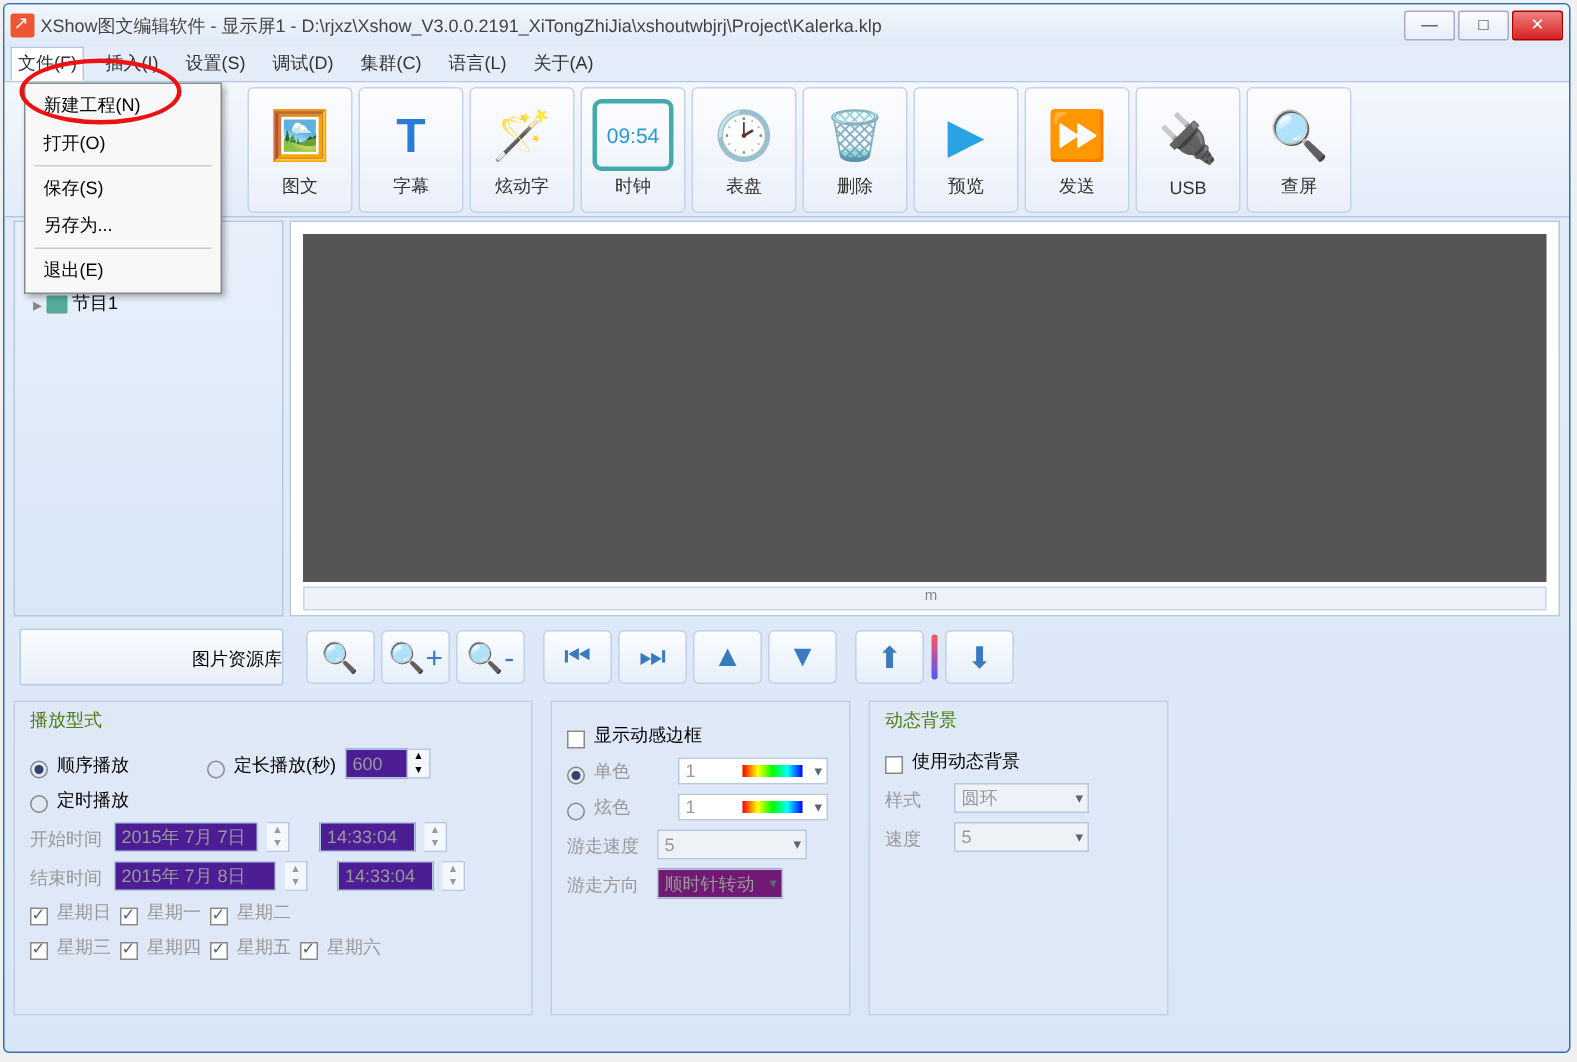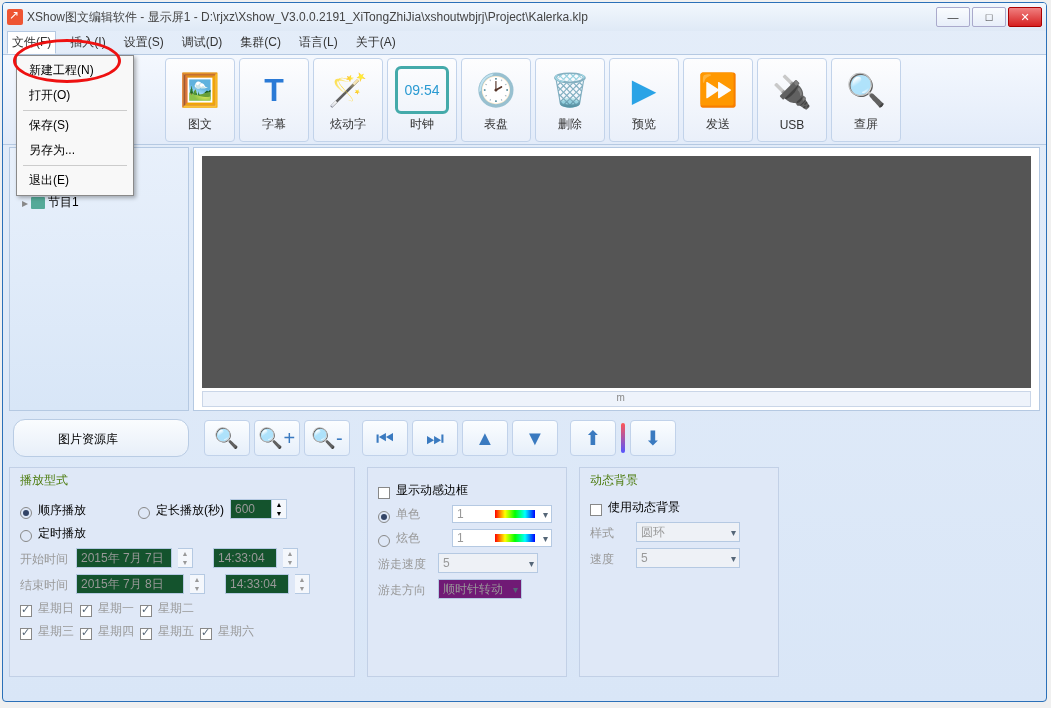--- a/index.html
+++ b/index.html
@@ -8,58 +8,58 @@
 .titlebar { height: 28px; background: linear-gradient(#f2f7fd,#dfe9f6); display: flex; align-items: center; padding: 0 4px; color: #333; }
 .titlebar .app-icon { width:16px; height:16px; margin-right:4px; background:#e53; border-radius:2px; position:relative;}
 .titlebar .app-icon::after{content:"↗"; color:#fff; position:absolute; left:2px; top:-1px; font-size:12px;}
 .title-text { font-size:12px; color:#444; }
 .winbtns { margin-left:auto; display:flex; gap:0; }
 .winbtn { width:34px; height:20px; border:1px solid #aac; background:linear-gradient(#fafcfe,#e7eef9); text-align:center; font-size:11px; line-height:18px; border-radius:2px; margin-left:2px;}
 .winbtn.close { background:linear-gradient(#f08080,#d62020); color:#fff; border-color:#a00; }
 .menubar { height:24px; display:flex; align-items:center; padding:0 4px; gap:10px; font-size:12px; color:#333; border-bottom:1px solid #b5c9e2;}
 .menubar span { padding:2px 4px; cursor:default; }
 .menubar span.open { background:#fff; border:1px solid #b5c9e2; border-bottom:1px solid #fff; z-index:5; }
-.file-menu { position:absolute; left:13px; top:52px; width:118px; background:#f8f8f8; border:1px solid #8a8a8a; box-shadow:2px 2px 4px rgba(0,0,0,0.3); z-index:10; padding:2px; }
+.file-menu { position:absolute; left:13px; top:52px; width:132px; background:#f8f8f8; border:1px solid #8a8a8a; box-shadow:2px 2px 4px rgba(0,0,0,0.3); z-index:10; padding:2px; }
 .file-menu .mi { padding:4px 10px; font-size:12px; display:flex; align-items:center;}
 .file-menu hr { border:none; border-top:1px solid #ccc; margin:2px 4px; }
 .red-ellipse { position:absolute; left:10px; top:36px; width:108px; height:44px; border:3px solid #e11; border-radius:50%; z-index:20; pointer-events:none;}
 .toolbar { height:90px; background:linear-gradient(#f4f8fe,#e2ebf9); border-bottom:1px solid #b5c9e2; display:flex; align-items:center; padding-left:160px; gap:0;}
 .tool { width:70px; height:84px; border:1px solid #c2d3ea; border-radius:4px; margin:2px; background:linear-gradient(#fdfdfe,#eaf0fa); display:flex; flex-direction:column; align-items:center; justify-content:center; gap:2px; font-size:12px; color:#333;}
 .tool:first-child{ border-left:1px solid #c2d3ea; }
 .tool .ticon { width:54px; height:48px; display:flex; align-items:center; justify-content:center; font-size:32px; }
 .mid-row { display:flex; height:268px; }
 .left-pane { width:180px; background:linear-gradient(#e8f0fb,#d8e6f7); border:1px solid #b5c9e2; margin:2px 2px 2px 6px; position:relative;}
 .tree { position:absolute; top:44px; left:10px; font-size:12px;}
 .tree-item { display:flex; align-items:center; gap:3px; padding:2px;}
 .tree-item .ticon { width:14px; height:12px; background:#5a9; display:inline-block; border-radius:1px;}
 .canvas-area { flex:1; margin:2px 6px 2px 2px; background:#fff; border:1px solid #b5c9e2; position:relative; }
 .canvas-inner { position:absolute; top:8px; left:8px; right:8px; bottom:22px; background:#555; }
 .hscroll { position:absolute; bottom:3px; left:8px; right:8px; height:16px; background:#eef3fb; border:1px solid #cad6e8; }
 .hscroll::after{content:"m"; position:absolute; left:50%; top:0; font-size:10px; color:#888;}
 .btn-row { display:flex; align-items:center; height:50px; padding:2px 4px; gap:2px;}
-.lib-btn { width:176px; height:38px; margin-left:6px; background:linear-gradient(#fafcfe,#e8eff9); border:1px solid #b9cce4; text-align:left; line-height:38px; font-size:12px; border-radius:12px;padding-left:44px;}
+.lib-btn { width:176px; height:38px; margin-left:6px; background:linear-gradient(#fafcfe,#e8eff9); border:1px solid #b9cce4; text-align:right; line-height:38px; font-size:12px; border-radius:2px;}
 .iconbtn { width:46px; height:36px; border:1px solid #c1d2ea; border-radius:4px; background:linear-gradient(#fbfdff,#e6effa); display:flex; align-items:center; justify-content:center; font-size:20px; color:#3a7ac0; margin:0 1px;}
 .bottom-panel { margin:4px 6px; display:flex; gap:12px; }
 .group { border:1px solid #c2d0e6; background:#dfe8f7; padding:8px 10px 10px; font-size:12px; position:relative; height:210px;}
 .group .legend { position:relative; top:-4px; color:#4d7c0f; }
 .g1 { width:346px; }
 .g2 { width:200px; }
 .g3 { width:200px; }
 .row { display:flex; align-items:flex-end; gap:6px; margin:6px 0; font-size:12px;}
 .radio { width:12px; height:12px; border:1px solid #888; border-radius:50%; display:inline-block; position:relative;}
 .radio.checked::after{ content:""; position:absolute; width:6px; height:6px; background:#346; border-radius:50%; top:2px; left:2px;}
 .chk { width:12px; height:12px; border:1px solid #888; display:inline-block; background:#fff; position:relative;}
 .chk.checked::after{content:"✓"; position:absolute; top:-3px; left:0; font-size:11px; color:#567;}
 .dim { color:#999; }
 .txtfield { background:#fff; border:1px solid #b5c9e2; padding:1px 4px; font-size:12px; height:20px; }
-.txtfield.dis { background:#14532d; color:#999; }
+.txtfield.dis { background:#4c1d95; color:#999; }
 .spin { display:flex; }
 .spin-btns { display:flex; flex-direction:column; border:1px solid #b5c9e2; border-left:none;}
 .spin-btns span{ width:14px; height:9px; font-size:7px; text-align:center; line-height:9px; background:#f4f7fc; }
-.sel { width:104px; height:20px; border:1px solid #b5c9e2; background:#fff; padding:0 16px 0 4px; font-size:12px; position:relative; line-height:18px;}
+.sel { width:90px; height:20px; border:1px solid #b5c9e2; background:#fff; padding:0 16px 0 4px; font-size:12px; position:relative; line-height:18px;}
 .sel::after{content:"▾"; position:absolute; right:3px; top:1px; color:#567; font-size:10px;}
 .colorbar { height:18px; width:100px; border:1px solid #b5c9e2; background:#fff; position:relative; padding-left:4px; line-height:16px; }
 .colorbar::before{content:""; position:absolute; right:16px; top:4px; width:40px; height:8px; background:linear-gradient(to right, #f00,#ff0,#0f0,#0ff,#00f);}
 .colorbar::after{content:"▾"; position:absolute; right:3px; top:1px; font-size:10px; color:#567;}
 </style>
 </head>
 <body>
 
 <div class="window">
 

